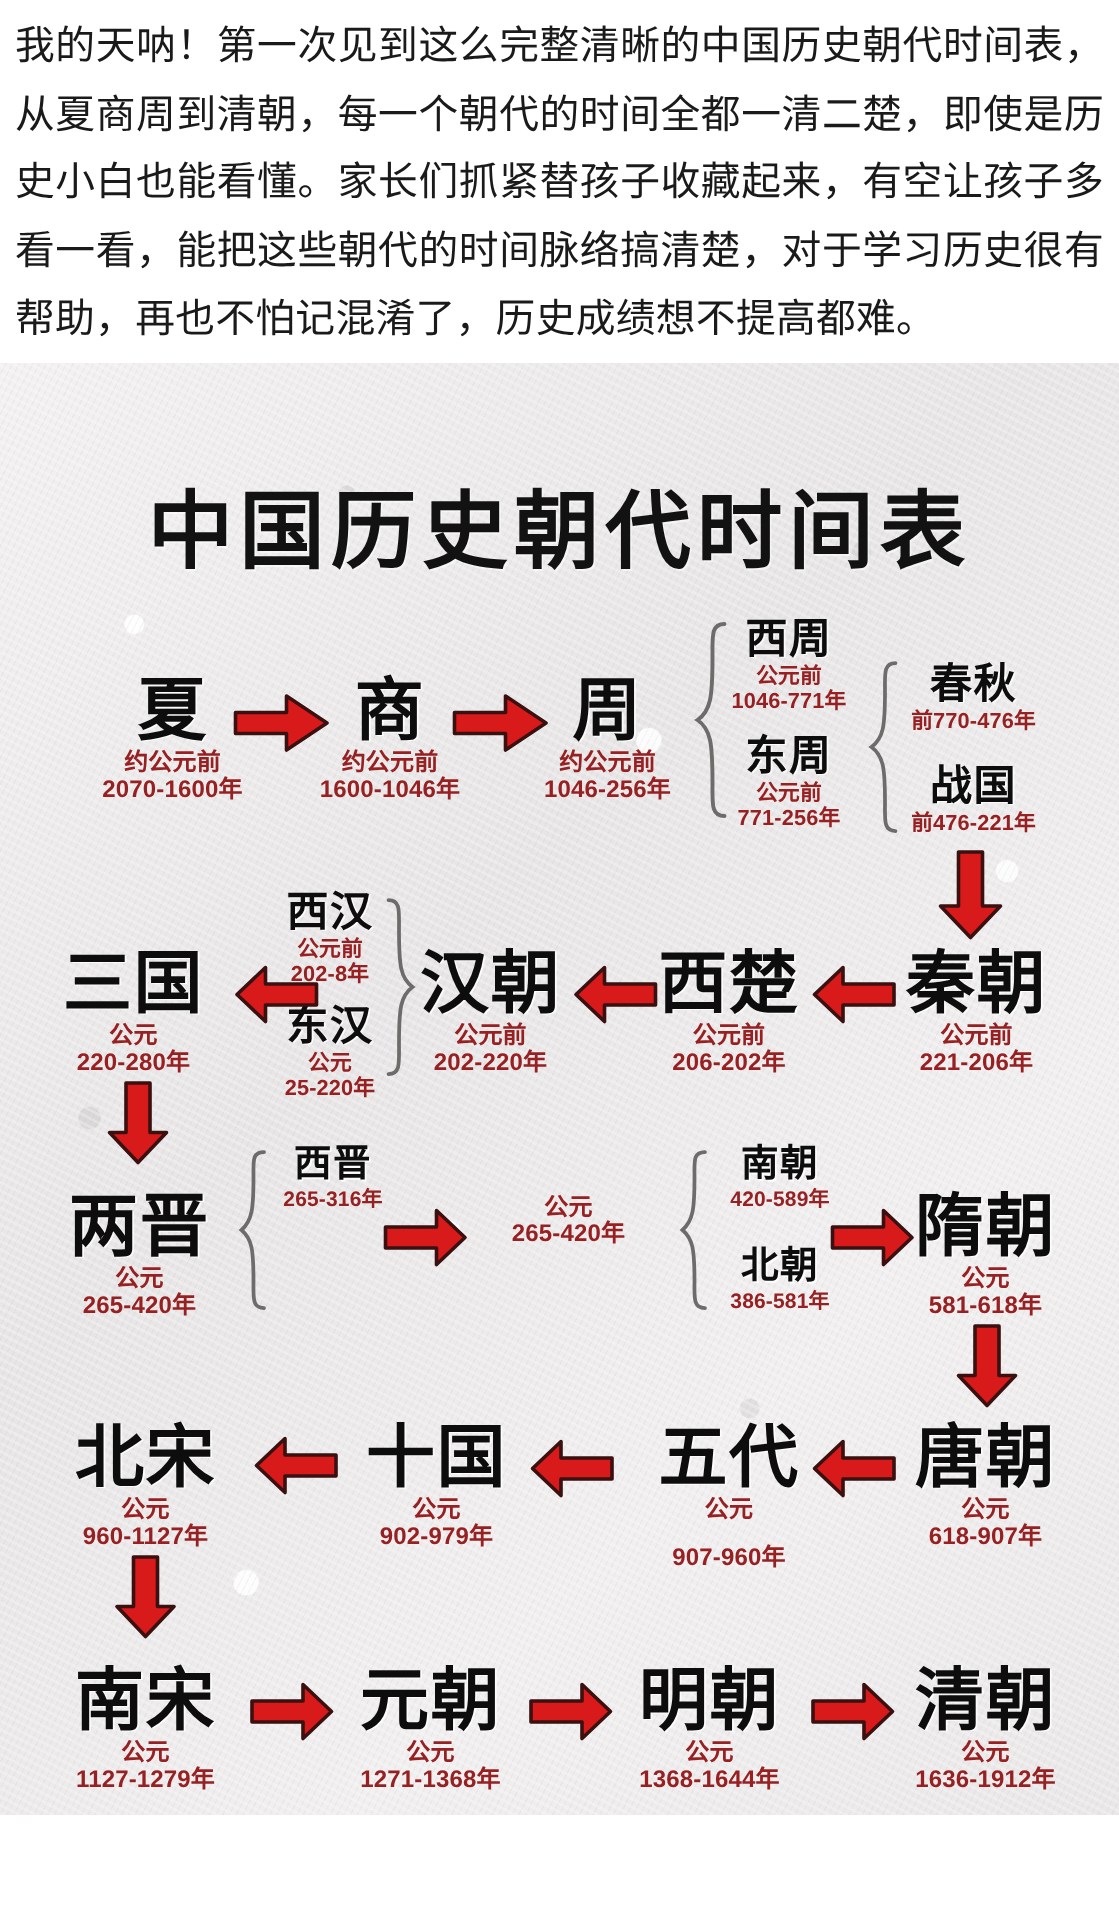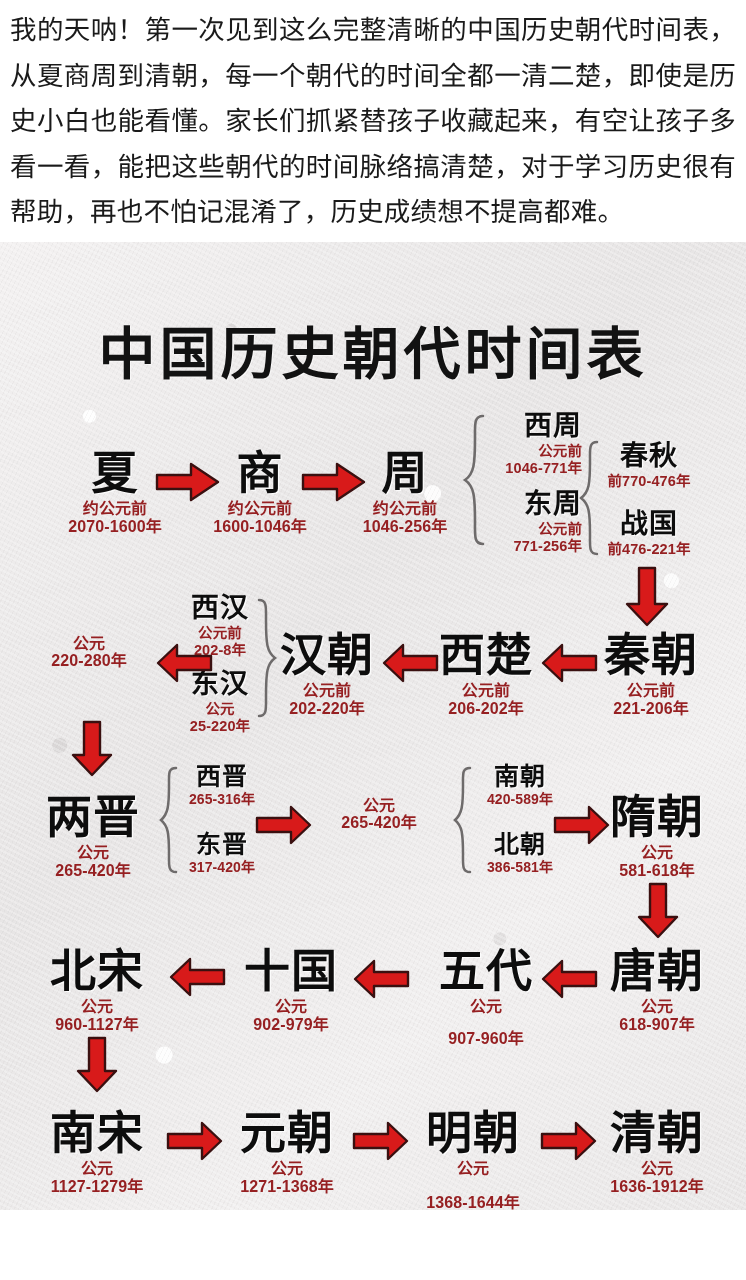--- a/index.html
+++ b/index.html
@@ -153,27 +153,27 @@
     <div class="yr">约公元前</div>
     <div class="yr" style="margin-top:0">1046-256年</div>
   </div>
 
   <div class="brace" style="left:462px; top:172px;">
     <svg width="26" height="132" viewBox="0 0 26 132" aria-hidden="true">
       <path d="M21 2 C12 2 13 10 13 24 C13 50 12 60 3 66 C12 72 13 82 13 108 C13 122 12 130 21 130" fill="none" stroke="#6e6b6b" stroke-width="2.6" stroke-linecap="round"></path>
     </svg>
   </div>
 
-  <div class="node mid" style="left:470px; top:170px; width:112px;text-align:right;">
+  <div class="node mid" style="left:470px; top:170px; width:112px;">
     <div class="nm">西周</div>
     <div class="yr">公元前</div>
     <div class="yr" style="margin-top:0">1046-771年</div>
   </div>
 
-  <div class="node mid" style="left:470px; top:248px; width:112px;text-align:right;">
+  <div class="node mid" style="left:470px; top:248px; width:112px;">
     <div class="nm">东周</div>
     <div class="yr">公元前</div>
     <div class="yr" style="margin-top:0">771-256年</div>
   </div>
 
   <div class="brace" style="left:578px; top:198px;">
     <svg width="24" height="116" viewBox="0 0 24 116" aria-hidden="true">
       <path d="M19 2 C11 2 12 9 12 21 C12 44 11 52 3 58 C11 64 12 72 12 95 C12 107 11 114 19 114" fill="none" stroke="#6e6b6b" stroke-width="2.5" stroke-linecap="round"></path>
     </svg>
   </div>
@@ -242,20 +242,21 @@
     <div class="yr" style="margin-top:0">25-220年</div>
   </div>
 
   <div class="arrow" style="left:155px; top:400px;">
     <svg width="58" height="42" viewBox="0 0 58 42" aria-hidden="true">
       <path d="M56 14 H22 V3 L3 21 L22 39 V28 H56 Z" fill="#d81a1a" stroke="#3a1010" stroke-width="2.4" stroke-linejoin="round"></path>
     </svg>
   </div>
 
   <div class="node big" style="left:28px; top:390px; width:122px;">
+    <div class="nm">三国</div>
     <div class="yr">公元</div>
     <div class="yr" style="margin-top:0">220-280年</div>
   </div>
 
   <div class="arrow" style="left:70px; top:478px;">
     <svg width="44" height="58" viewBox="0 0 44 58" aria-hidden="true">
       <path d="M14 2 H30 V35 H41 L22 55 L3 35 H14 Z" fill="#d81a1a" stroke="#3a1010" stroke-width="2.4" stroke-linejoin="round"></path>
     </svg>
   </div>
 
@@ -269,24 +270,20 @@
     <svg width="22" height="108" viewBox="0 0 22 108" aria-hidden="true">
       <path d="M18 2 C10 2 11 8 11 19 C11 40 10 48 3 54 C10 60 11 67 11 88 C11 99 10 106 18 106" fill="none" stroke="#6e6b6b" stroke-width="2.5" stroke-linecap="round"></path>
     </svg>
   </div>
 
   <div class="node sml" style="left:168px; top:522px; width:108px;">
     <div class="nm">西晋</div>
     <div class="yr">265-316年</div>
   </div>
 
-  <div class="node sml" style="left:168px; top:590px; width:108px;">
-    <div class="nm">东晋</div>
-    <div class="yr">317-420年</div>
-  </div>
 
   <div class="arrow" style="left:255px; top:562px;">
     <svg width="58" height="42" viewBox="0 0 58 42" aria-hidden="true">
       <path d="M2 14 H36 V3 L55 21 L36 39 V28 H2 Z" fill="#d81a1a" stroke="#3a1010" stroke-width="2.4" stroke-linejoin="round"></path>
     </svg>
   </div>
 
   <div class="node big" style="left:288px; top:552px; width:182px;">
     <div class="yr">公元</div>
     <div class="yr" style="margin-top:0">265-420年</div>
@@ -394,21 +391,21 @@
 
   <div class="arrow" style="left:352px; top:878px;">
     <svg width="58" height="42" viewBox="0 0 58 42" aria-hidden="true">
       <path d="M2 14 H36 V3 L55 21 L36 39 V28 H2 Z" fill="#d81a1a" stroke="#3a1010" stroke-width="2.4" stroke-linejoin="round"></path>
     </svg>
   </div>
 
   <div class="node big" style="left:408px; top:868px; width:130px;">
     <div class="nm">明朝</div>
     <div class="yr">公元</div>
-    <div class="yr" style="margin-top:16px">1368-1644年</div>
+    <div class="yr" style="margin-top:0">1368-1644年</div>
   </div>
 
   <div class="arrow" style="left:540px; top:878px;">
     <svg width="58" height="42" viewBox="0 0 58 42" aria-hidden="true">
       <path d="M2 14 H36 V3 L55 21 L36 39 V28 H2 Z" fill="#d81a1a" stroke="#3a1010" stroke-width="2.4" stroke-linejoin="round"></path>
     </svg>
   </div>
 
   <div class="node big" style="left:592px; top:868px; width:130px;">
     <div class="nm">清朝</div>

